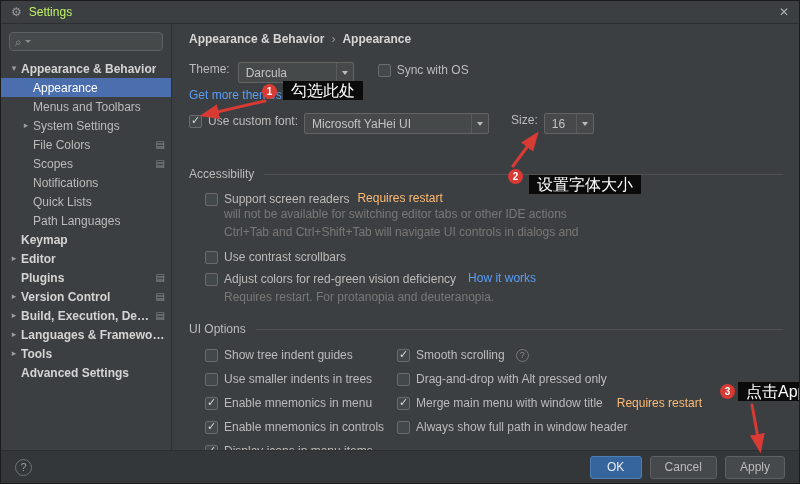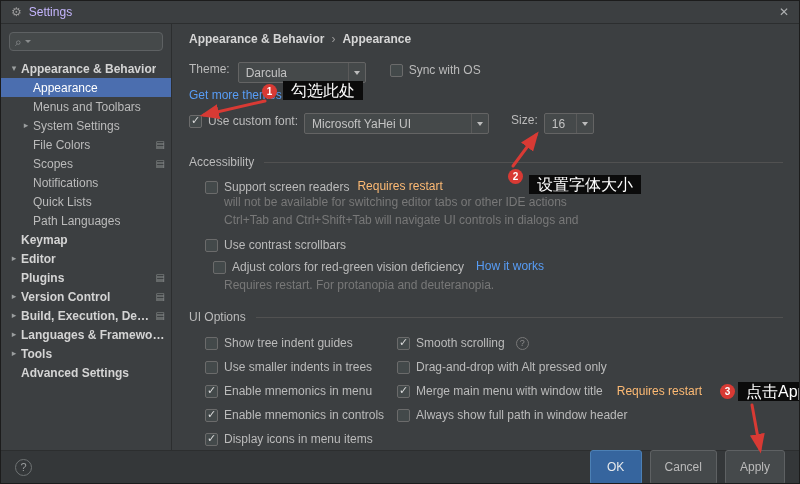--- a/index.html
+++ b/index.html
@@ -3,21 +3,21 @@
 <meta charset="utf-8">
 <style>
   *{margin:0;padding:0;box-sizing:border-box}
   html,body{width:800px;height:484px;background:#2b2b2b}
   body{font-family:"Liberation Sans","DejaVu Sans",sans-serif;font-size:12px;color:#bbbbbb}
   .app{position:relative;width:800px;height:484px;background:#3c3f41;overflow:hidden;border:1px solid #1c1c1c}
 
   
   .titlebar{position:absolute;top:0;left:0;right:0;height:23px;display:flex;align-items:center;gap:7px;padding:0 10px;background:#3c3f41;border-bottom:1px solid #2c2e2f;z-index:2}
   .gear{color:#9a9a9a;font-size:12px;line-height:1}
-  .wtitle{color:#c4b5fd}
+  .wtitle{color:#bef264}
   .close{margin-left:auto;color:#aeb0b2;cursor:pointer;font-size:12px}
 
   
   .sidebar{position:absolute;top:23px;left:0;width:171px;bottom:33px;background:#3c3f41;border-right:1px solid #2c2e2f;overflow:hidden;z-index:1}
   .searchbox{margin:8px;height:19px;display:flex;align-items:center;gap:3px;background:#45494a;border:1px solid #5e6163;border-radius:4px;padding:0 5px}
   .s-icon{color:#8a8d8e;font-size:12px;line-height:1}
   .s-caret{width:0;height:0;border-left:3px solid transparent;border-right:3px solid transparent;border-top:3px solid #8a8d8e}
   .s-input{flex:1;min-width:0;background:transparent;border:0;outline:none;color:#cfcfcf;font-size:12px;font-family:inherit}
   .tree{margin-top:3px}
   .t-item{display:flex;align-items:center;height:19px;padding-left:6px;padding-right:4px;color:#bbbbbb;cursor:default;white-space:nowrap}
@@ -44,35 +44,35 @@
   .cb-row{display:flex;align-items:center;gap:6px;height:16px}
   .box{width:13px;height:13px;flex:none;background:#43494a;border:1px solid #6b6b6b;border-radius:2px;display:inline-flex;align-items:center;justify-content:center;cursor:pointer}
   .box.checked::after{content:"✓";font-size:11px;color:#dcdcdc;line-height:1;margin-top:-1px}
   .cb-lbl{color:#bbbbbb;white-space:nowrap}
 
   
   .combo{display:inline-flex;align-items:stretch;height:21px;background:#45494a;border:1px solid #646464;border-radius:2px;cursor:pointer}
   .combo-val{display:flex;align-items:center;padding:0 7px;color:#c3c3c3;white-space:nowrap;overflow:hidden;flex:1}
   .combo-btn{width:17px;display:flex;align-items:center;justify-content:center;border-left:1px solid #5a5a5a}
   .tri{width:0;height:0;border-left:3.5px solid transparent;border-right:3.5px solid transparent;border-top:4px solid #bcbcbc}
-  .w-theme{width:128px}.w-font{width:185px}.w-size{width:50px}
+  .w-theme{width:116px}.w-font{width:185px}.w-size{width:50px}
 
   
   .section{display:flex;align-items:center;gap:10px;height:16px}
   .sec-line{flex:1;border-top:1px solid #515151}
 
   
   .ui-grid{display:grid;grid-template-columns:192px auto;row-gap:8px;margin:10px 0 0 16px}
   .mini-help{width:13px;height:13px;flex:none;border:1px solid #787878;border-radius:50%;color:#8c8c8c;font-size:9px;display:inline-flex;align-items:center;justify-content:center;margin-left:5px}
 
   
   .footer{position:absolute;left:0;right:0;bottom:0;height:33px;background:#343739;border-top:1px solid #2c2e2f;display:flex;align-items:center;padding:0 14px;gap:8px;z-index:2}
   .help-btn{width:17px;height:17px;border:1px solid #6f7374;border-radius:50%;color:#9a9d9e;font-size:11px;display:flex;align-items:center;justify-content:center;cursor:pointer}
   .btn-group{margin-left:auto;display:flex;gap:8px}
-  .btn{height:35px;min-width:52px;padding:0 14px;display:flex;align-items:center;justify-content:center;background:#45494b;border:1px solid #5e6163;border-radius:3px;color:#bbbbbb;cursor:pointer}
+  .btn{height:23px;min-width:52px;padding:0 14px;display:flex;align-items:center;justify-content:center;background:#45494b;border:1px solid #5e6163;border-radius:3px;color:#bbbbbb;cursor:pointer}
   .btn.primary{background:#36659e;border-color:#4c80b5;color:#e8eaec}
 
   
   .overlay{position:absolute;top:0;left:0;width:800px;height:484px;pointer-events:none;z-index:10}
   .ann-badge{position:absolute;width:15px;height:15px;background:#d83a34;border-radius:50%;color:#fff;font-size:10px;font-weight:700;display:flex;align-items:center;justify-content:center;z-index:11}
   .ann-label{position:absolute;background:#0b0b0b;color:#ffffff;padding:2px 8px;font-size:16px;line-height:15px;white-space:nowrap;z-index:11}
 </style>
 </head>
 <body>
 
@@ -209,21 +209,21 @@
         <span style="width:10px"></span>
         <span class="lab">Size:</span>
         <div class="combo w-size">
           <span class="combo-val">16</span>
           <span class="combo-btn">
               <i class="tri"></i>
             </span>
         </div>
       </div>
 
-      <div class="section" style="margin-top:20px">
+      <div class="section" style="margin-top:32px">
         <span>Accessibility</span>
         <span class="sec-line"></span>
       </div>
 
       <div class="row" style="margin-top:9px;margin-left:16px">
         <label class="cb-row">
           <span class="box"></span>
           <span class="cb-lbl">Support screen readers</span>
         </label>
         <span class="hint">Requires restart</span>
@@ -231,21 +231,21 @@
       <div class="desc" style="margin-top:0">will not be available for switching editor tabs or other IDE actions</div>
       <div class="desc">Ctrl+Tab and Ctrl+Shift+Tab will navigate UI controls in dialogs and</div>
 
       <div class="row" style="margin-top:9px;margin-left:16px">
         <label class="cb-row">
           <span class="box"></span>
           <span class="cb-lbl">Use contrast scrollbars</span>
         </label>
       </div>
 
-      <div class="row" style="margin-top:6px;margin-left:24px">
+      <div class="row" style="margin-top:6px;margin-left:16px">
         <label class="cb-row">
           <span class="box"></span>
           <span class="cb-lbl">Adjust colors for red-green vision deficiency</span>
         </label>
         <span class="link" style="margin-left:12px">How it works</span>
       </div>
       <div class="desc">Requires restart. For protanopia and deuteranopia.</div>
 
       <div class="section" style="margin-top:16px">
         <span>UI Options</span>

